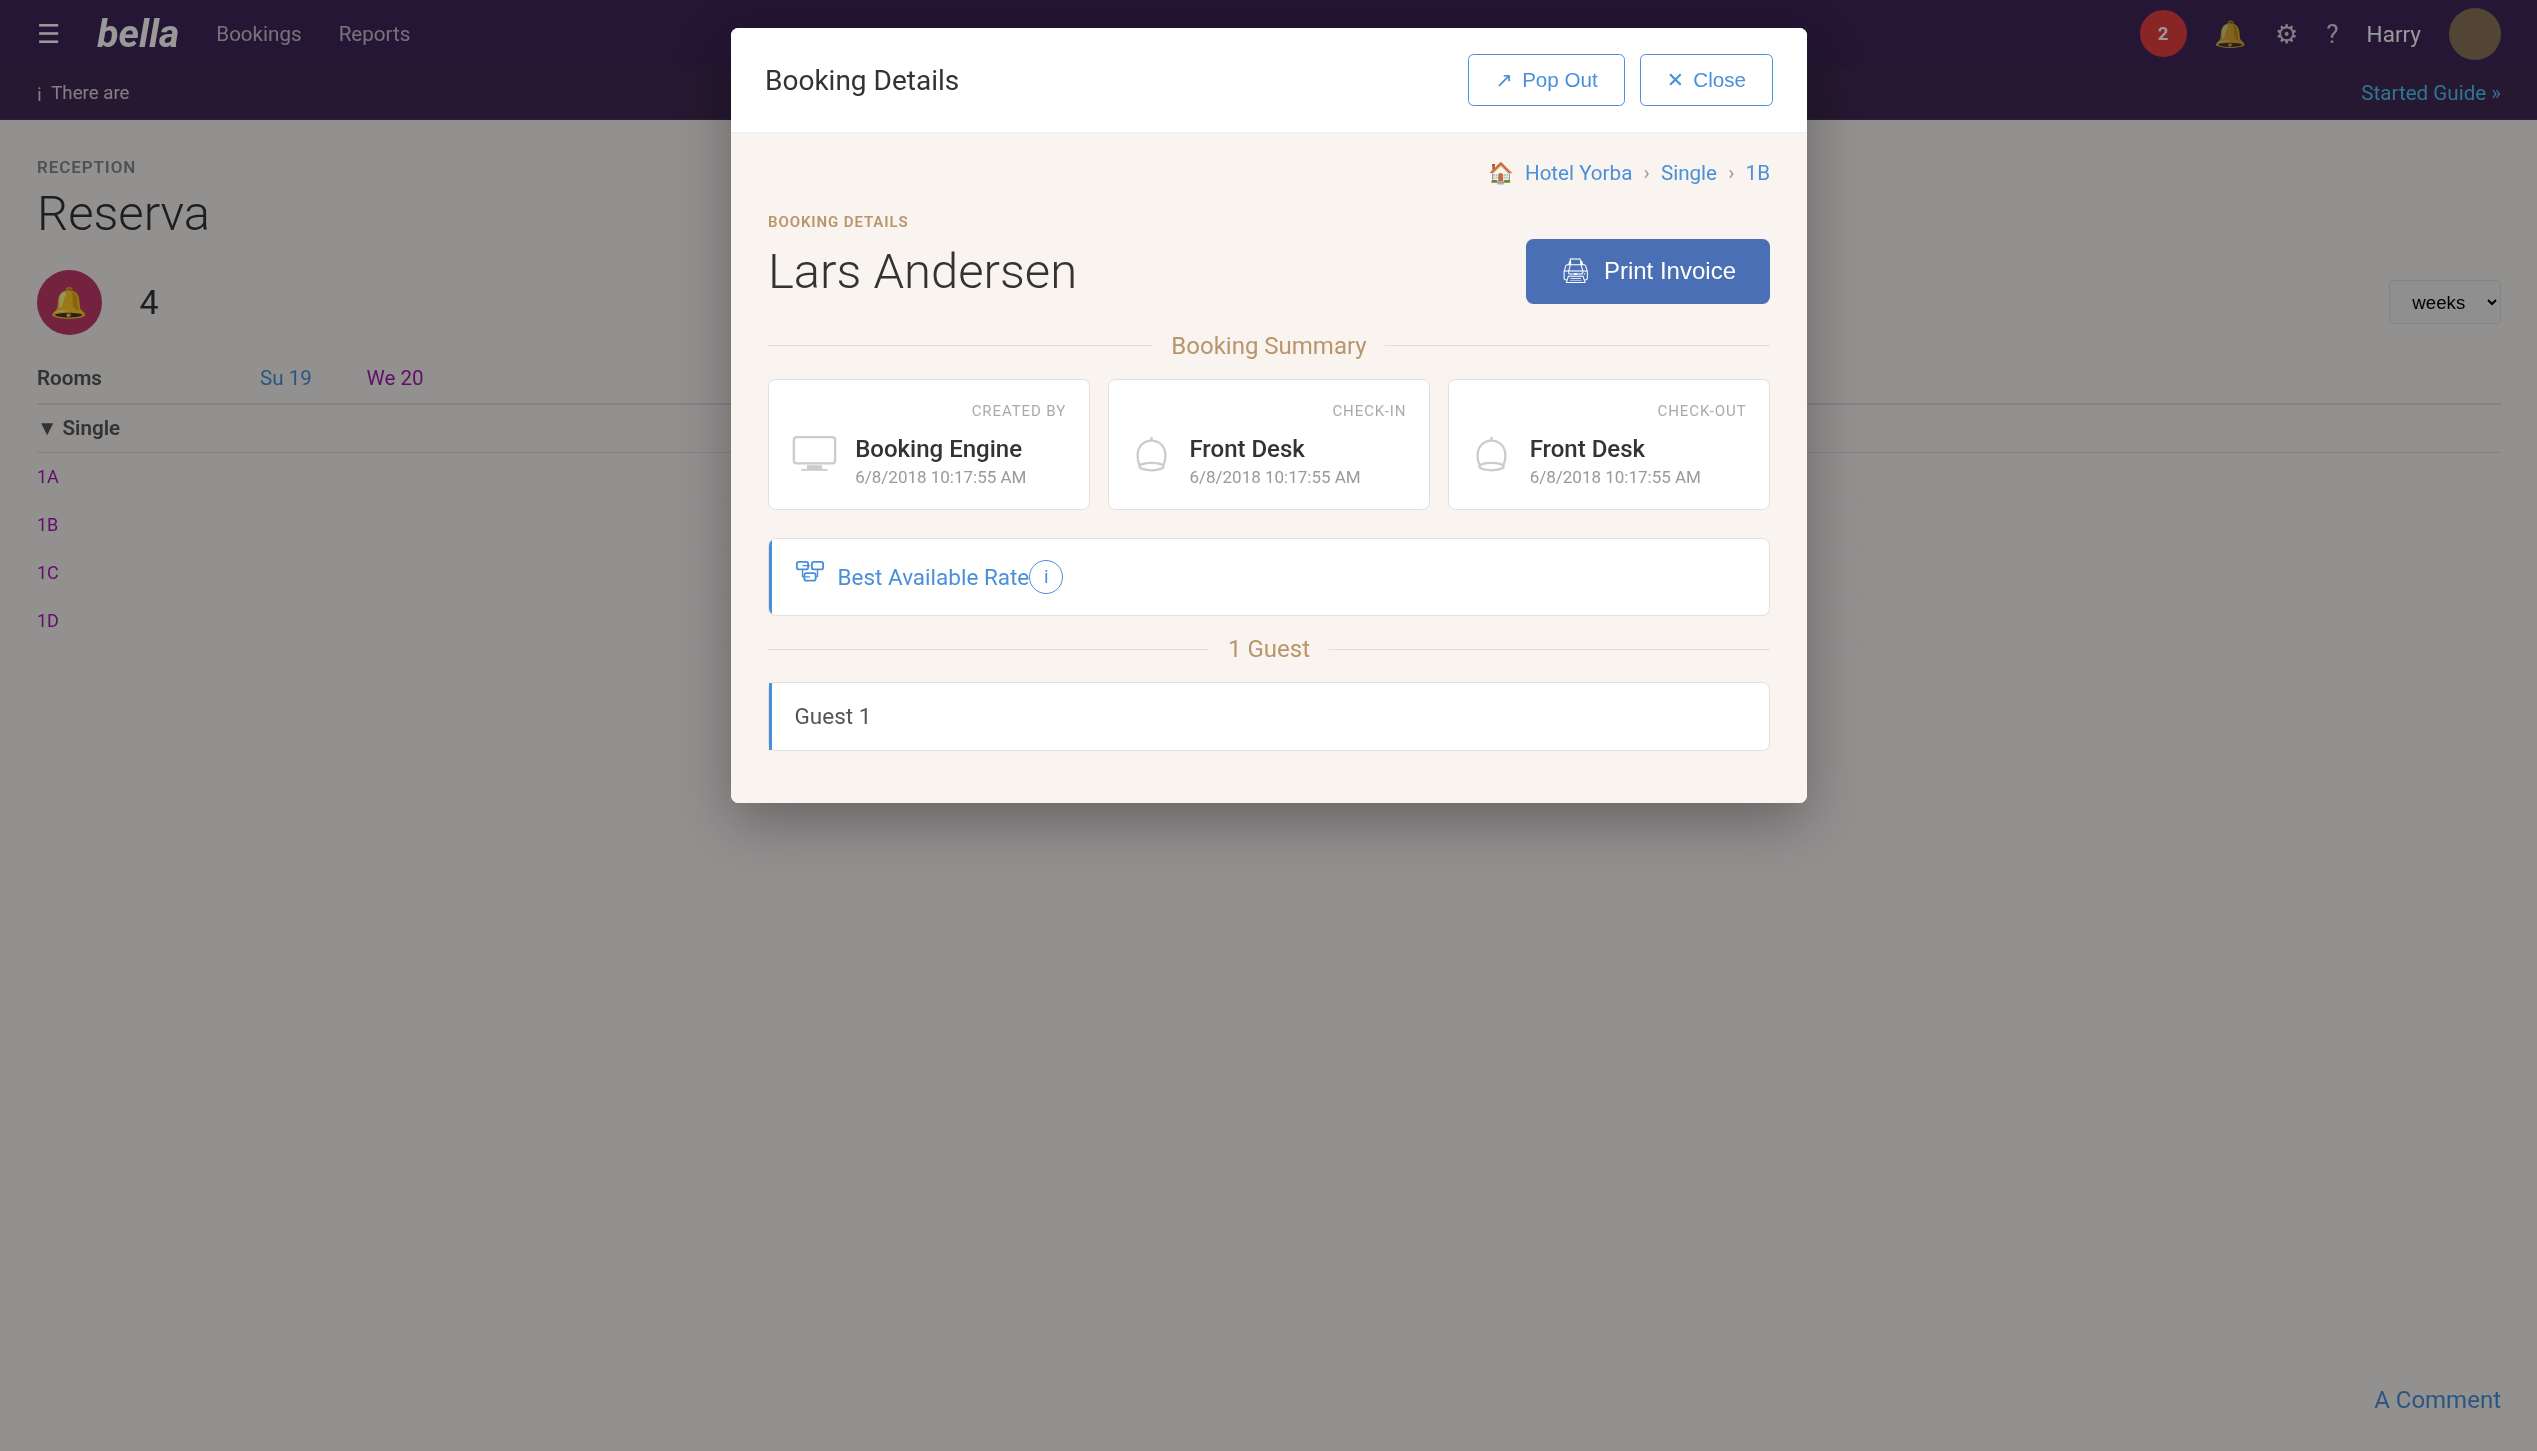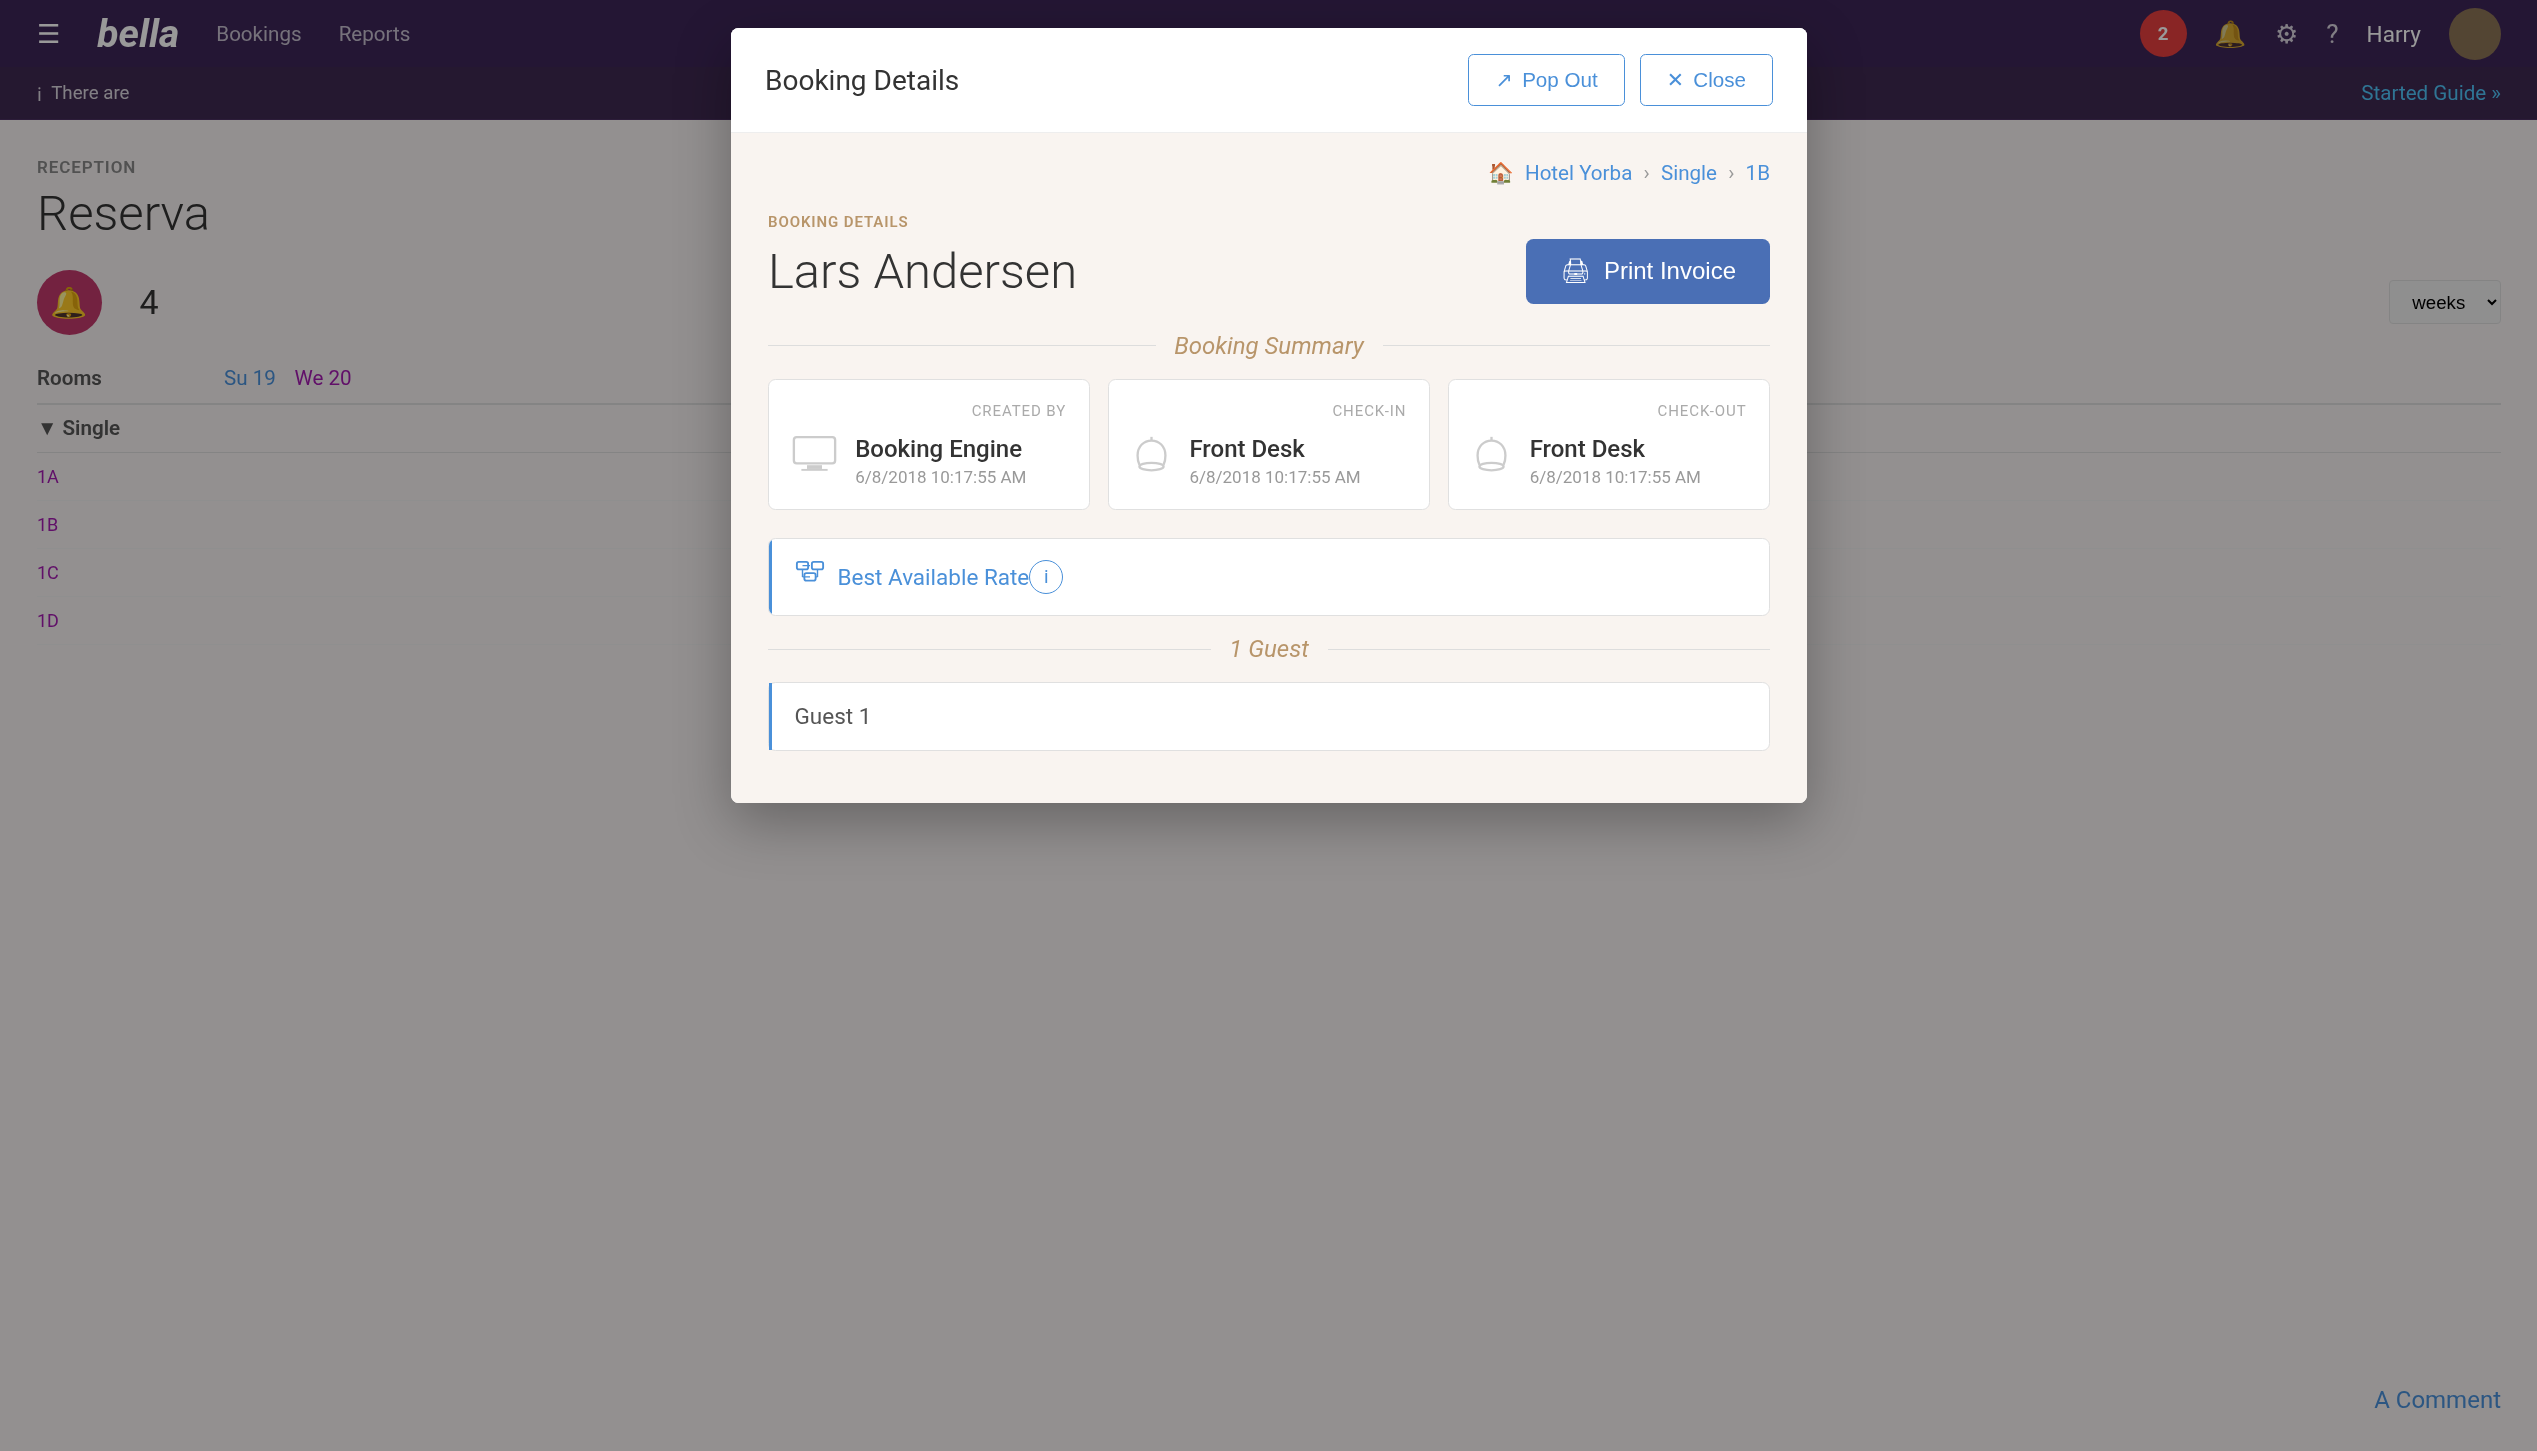--- a/index.html
+++ b/index.html
@@ -145,20 +145,21 @@
       color: #333;
       font-weight: 300;
       margin-bottom: 28px;
     }
 
     .rooms-header-row {
       display: flex;
       align-items: center;
       padding: 13px 0;
       border-bottom: 0.9px solid #ddd;
+      gap: 36px;
     }
 
     .room-bell-icon {
       display: flex;
       align-items: center;
       justify-content: center;
       width: 65px;
       height: 65px;
       background: #c0396b;
       border-radius: 50%;
@@ -307,21 +308,20 @@
       font-size: 24px;
       cursor: pointer;
     }
 
     
     .section-divider {
       display: flex;
       align-items: center;
       gap: 18.7px;
       margin: 18.7px 0;
-      font-style: italic;
     }
 
     .section-divider::before,
     .section-divider::after {
       content: '';
       flex: 1;
       height: 0.9px;
       background: #ddd;
     }
 

